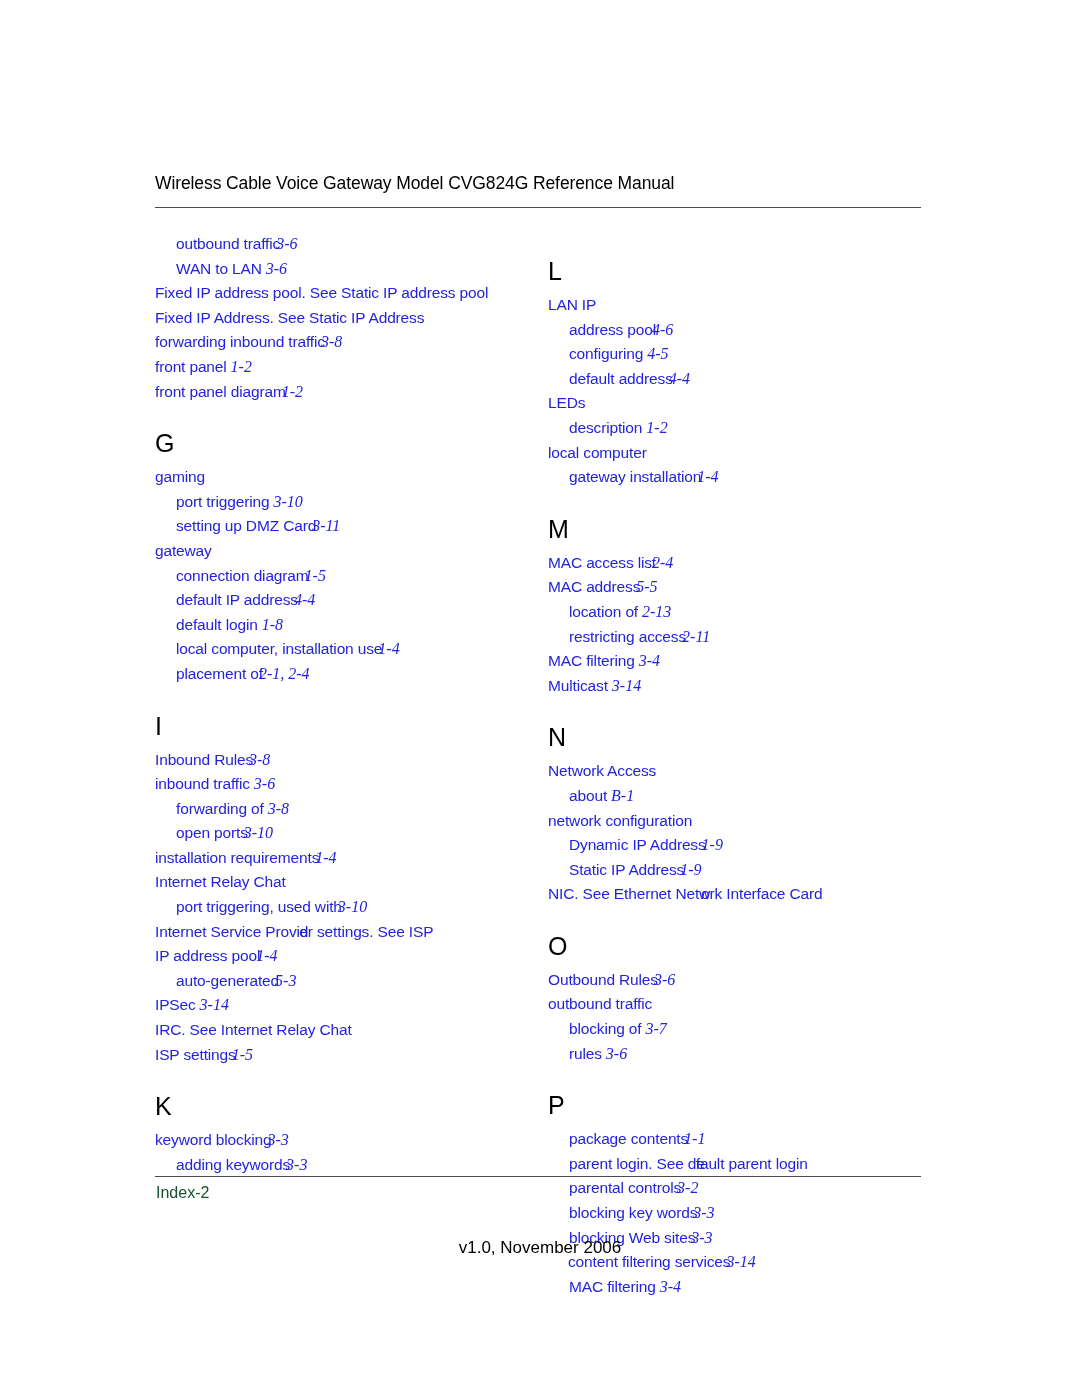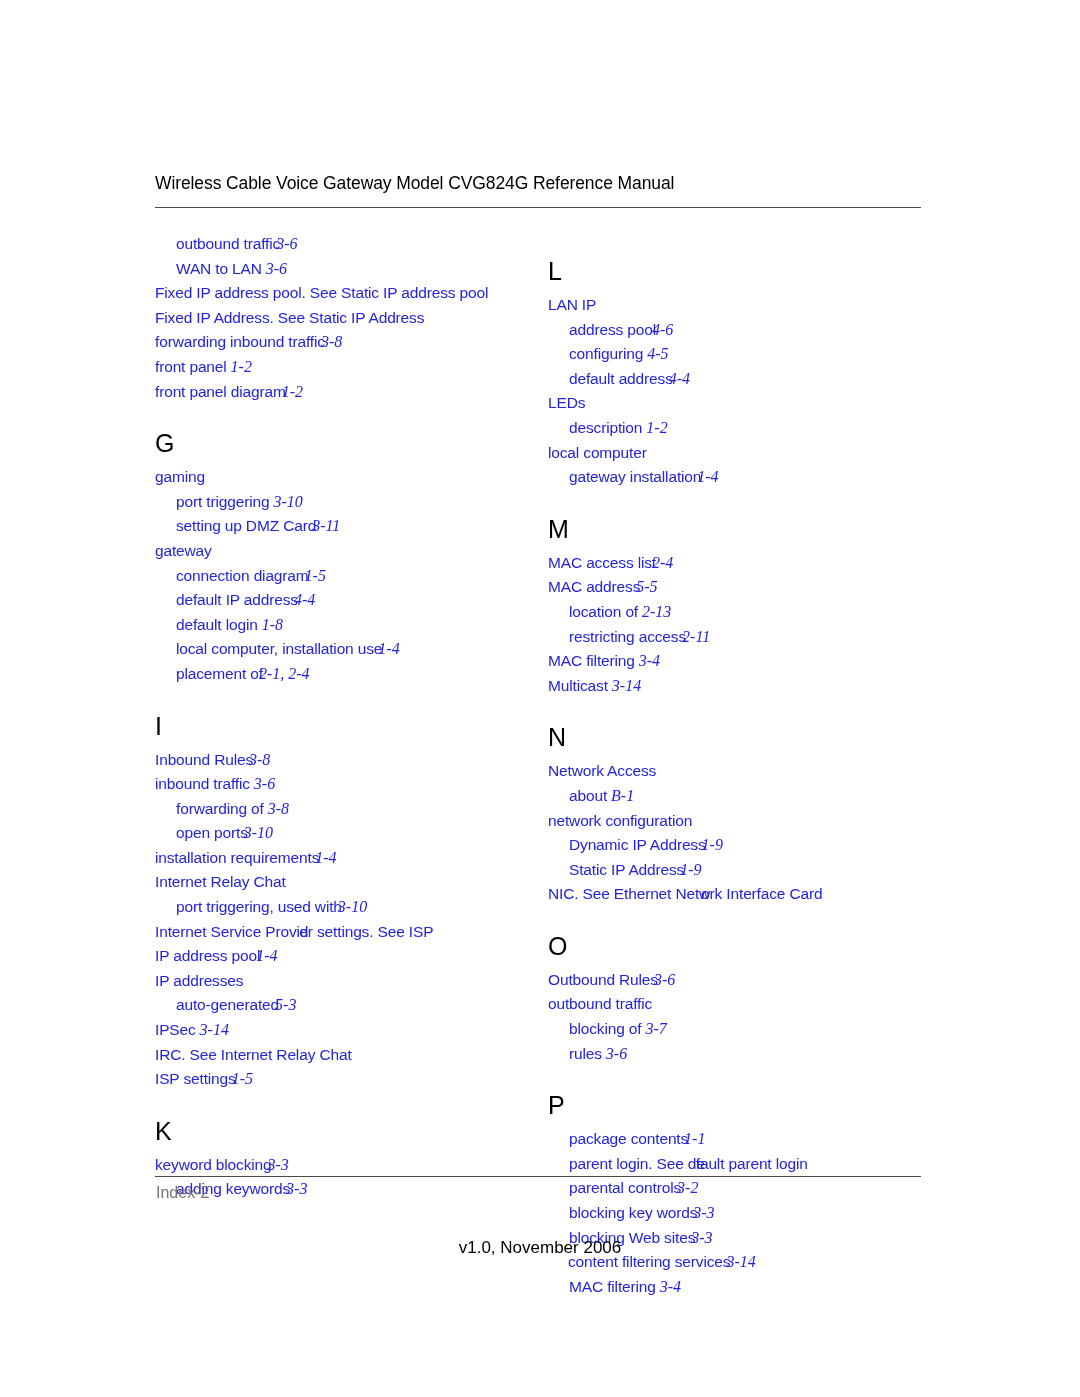--- a/index.html
+++ b/index.html
@@ -101,21 +101,21 @@
     top: 1176px;
     width: 766px;
     height: 1px;
     background: #4a4a4a;
   }
   .footer-index {
     position: absolute;
     left: 156px;
     top: 1184px;
     font-size: 16px;
-    color: #737373;
+    color: #14532d;
   }
   .footer-version {
     position: absolute;
     left: 0;
     top: 1218px;
     width: 1080px;
     text-align: center;
     font-size: 17px;
     color: #000;
     margin-top: 20px;
@@ -157,21 +157,20 @@
         <div class="sec-gap-after"></div>
         <div class="entry lvl0 tight"><span>Inbound Rules</span><span class="pg">3-8</span></div>
         <div class="entry lvl0"><span>inbound traffic</span><span class="pg sp">3-6</span></div>
         <div class="entry lvl1"><span>forwarding of</span><span class="pg sp">3-8</span></div>
         <div class="entry lvl1 tight"><span>open ports</span><span class="pg">3-10</span></div>
         <div class="entry lvl0 tight"><span>installation requirements</span><span class="pg">1-4</span></div>
         <div class="entry lvl0"><span>Internet Relay Chat</span></div>
         <div class="entry lvl1 tight"><span>port triggering, used with</span><span class="pg">3-10</span></div>
         <div class="entry lvl0"><span><span>Internet Service Provid</span><span class="ovl">er settings. See ISP</span></span></div>
         <div class="entry lvl0 tight"><span>IP address pool</span><span class="pg">1-4</span></div>
-        <div class="entry lvl0"><span>IP addresses</span></div>
         <div class="entry lvl1 tight"><span>auto-generated</span><span class="pg">5-3</span></div>
         <div class="entry lvl0"><span>IPSec</span><span class="pg sp">3-14</span></div>
         <div class="entry lvl0"><span>IRC. See Internet Relay Chat</span></div>
         <div class="entry lvl0 tight"><span>ISP settings</span><span class="pg">1-5</span></div>
         <div class="sec-gap-before"></div>
         <div class="section-letter">K</div>
         <div class="sec-gap-after"></div>
         <div class="entry lvl0 tight"><span>keyword blocking</span><span class="pg">3-3</span></div>
         <div class="entry lvl1 tight"><span>adding keywords</span><span class="pg">3-3</span></div>
       </div>

